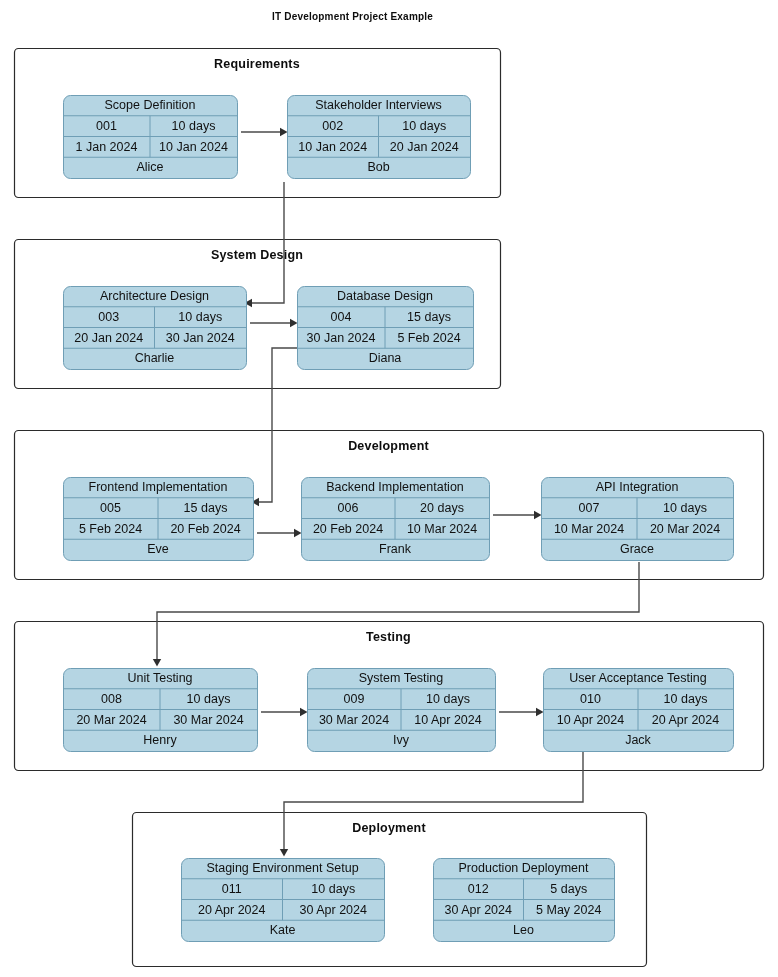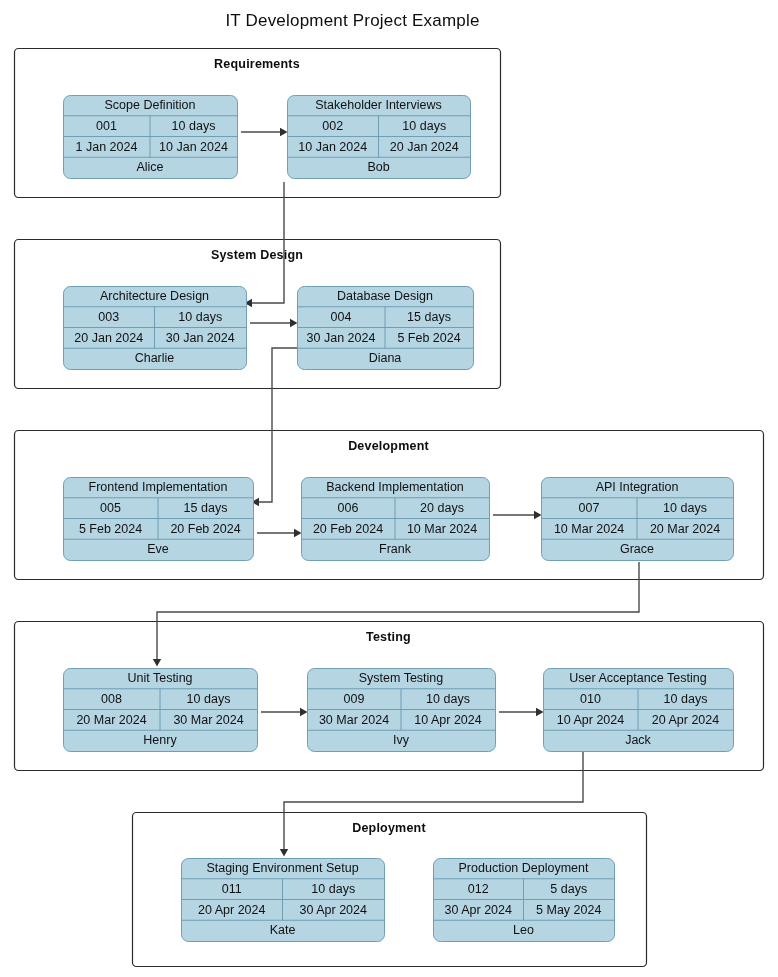--- a/index.html
+++ b/index.html
@@ -21,22 +21,22 @@
     width: 778px;
     height: 977px;
     background: #ffffff;
   }
   .page-title {
     position: absolute;
     left: 0;
     top: 11px;
     width: 705px;
     text-align: center;
-    font-size: 17px;
-    font-weight: normal;
+    font-size: 10px;
+    font-weight: bold;
     color: #0d0d0d;
     letter-spacing: 0.2px;
   }
   svg {
     position: absolute;
     left: 0;
     top: 0;
     display: block;
   }
   .lane-rect {

